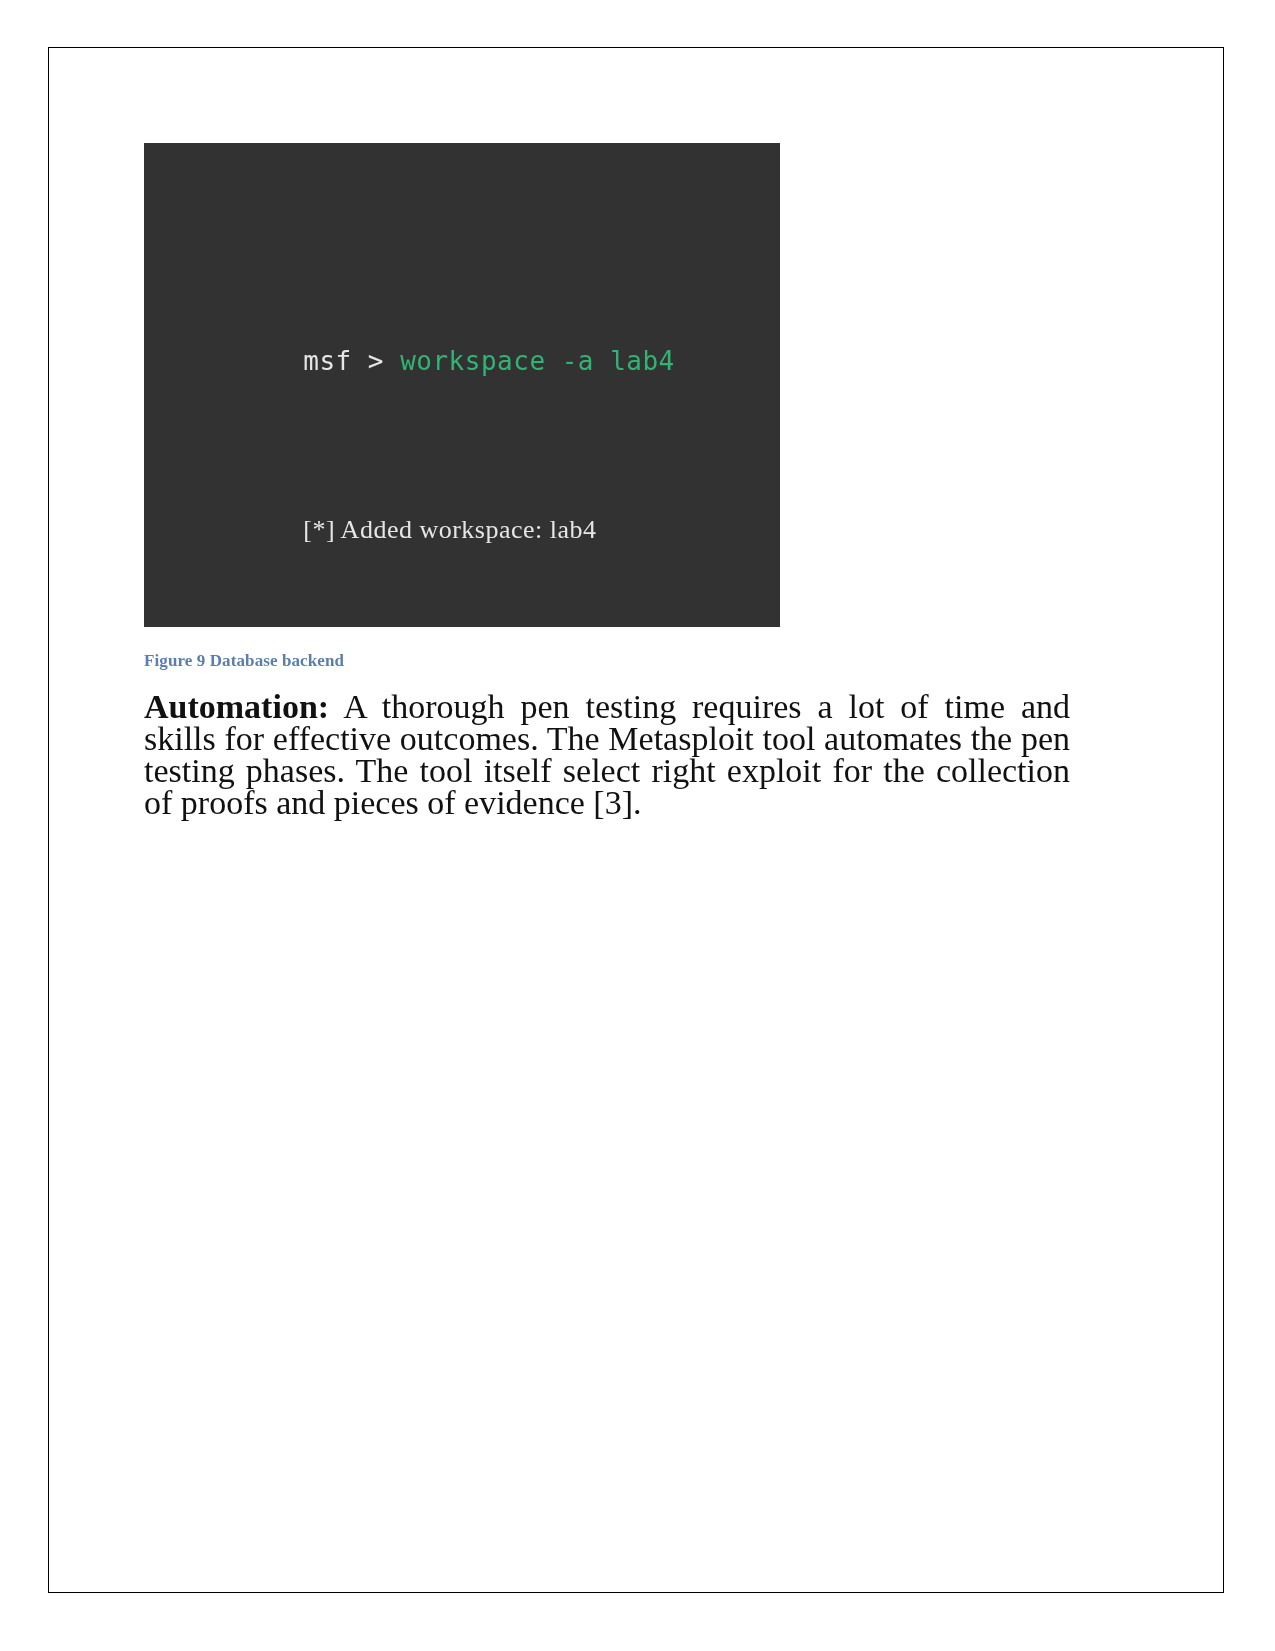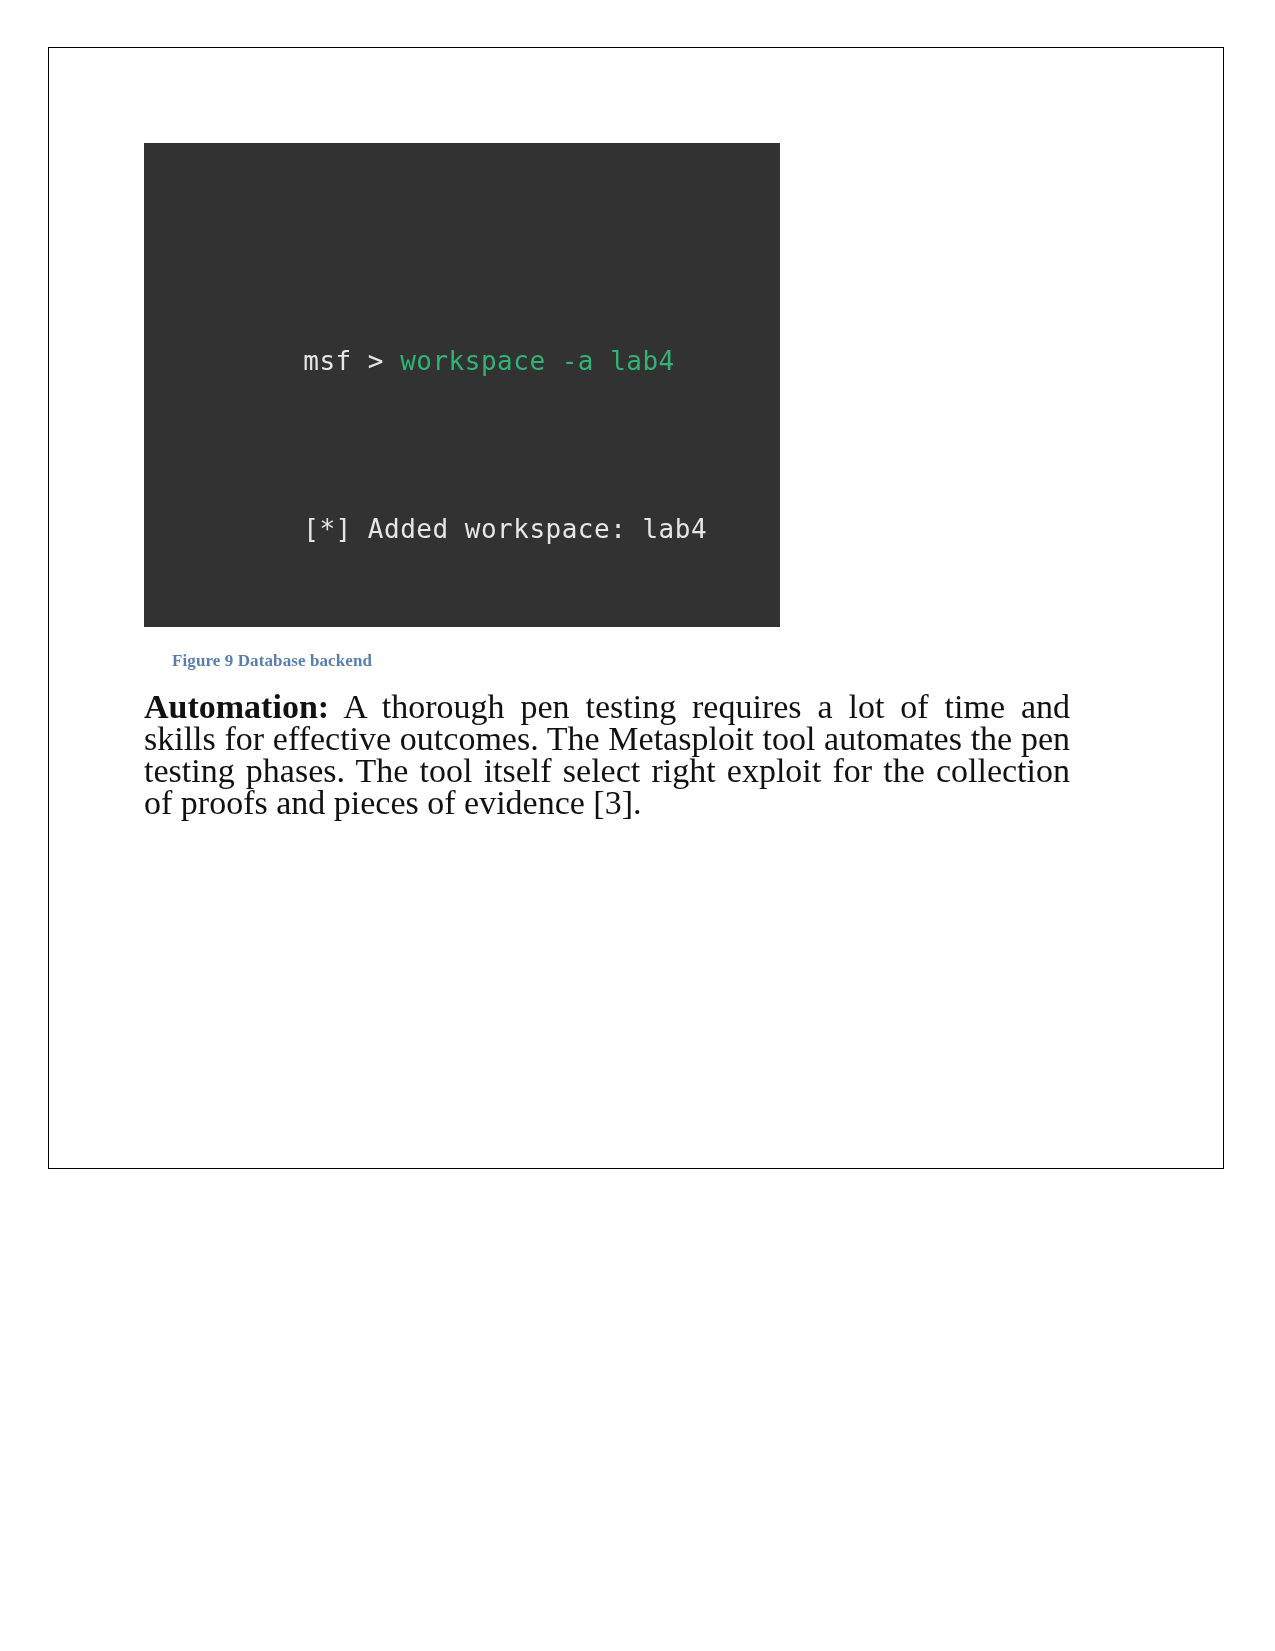--- a/index.html
+++ b/index.html
@@ -12,21 +12,21 @@
     height: 1651px;
     position: relative;
     font-family: "Liberation Serif", serif;
     overflow: hidden;
   }
   #page-frame {
     position: absolute;
     left: 48px;
     top: 47px;
     width: 1176px;
-    height: 1122px;
+    height: 1546px;
     border: 1.5px solid #000000;
     box-sizing: border-box;
     background: #ffffff;
   }
   #content {
     position: absolute;
     left: 95px;
     top: 95px;
     width: 926px;
   }
@@ -43,30 +43,29 @@
     letter-spacing: 0.5px;
     white-space: pre;
     overflow: hidden;
   }
   .term-line {
     height: 56px;
     white-space: pre;
   }
   .tok-prompt { color: #e6e6e6; }
   .tok-cmd    { color: #31b473; }
-  .tok-out    { color: #e6e6e6; }
+  .tok-out    { color: #e6e6e6; font-family: Liberation Serif, serif; }
   
   .figure-caption {
     margin-top: 24px;
     font-family: "Liberation Serif", serif;
     font-size: 17px;
     font-weight: bold;
     color: #5a7fae;
     letter-spacing: 0.1px;
-    margin-left: 28px;
   }
   
   .body-paragraph {
     margin-top: 20px;
     width: 926px;
     font-family: "Liberation Serif", serif;
     font-size: 34px;
     line-height: 32px;
     color: #111111;
     text-align: justify;

